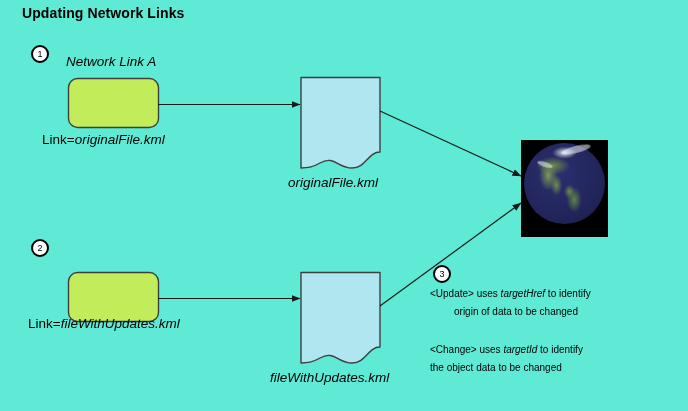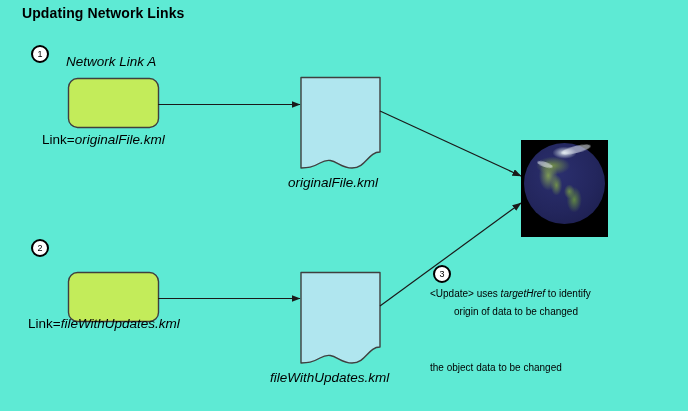--- a/index.html
+++ b/index.html
@@ -141,16 +141,17 @@
     <div class="earth-cloud" style="left:40px; top:6px; width:30px; height:7px; transform:rotate(-14deg);"></div>
     <div class="earth-cloud" style="left:16px; top:22px; width:16px; height:5px; transform:rotate(18deg);"></div>
   </div>
 
   <div class="badge" style="left:433px; top:265px;">3</div>
 
   <div class="txt note-line" style="left:430px; top:288px;"><span>&lt;Update&gt; uses </span><span class="it">targetHref</span><span> to identify</span></div>
 
   <div class="txt note-line" style="left:430px; top:306px;margin-left:24px;"><span>origin of data to be changed</span><span class="it"></span><span></span></div>
 
+  <div class="txt note-line" style="left:430px; top:344px;"><span>&lt;Change&gt; uses </span><span class="it">targetId</span><span> to identify</span></div>
 
   <div class="txt note-line" style="left:430px; top:362px;"><span>the object data to be changed</span><span class="it"></span><span></span></div>
 
 </div>
 
 </body></html>

